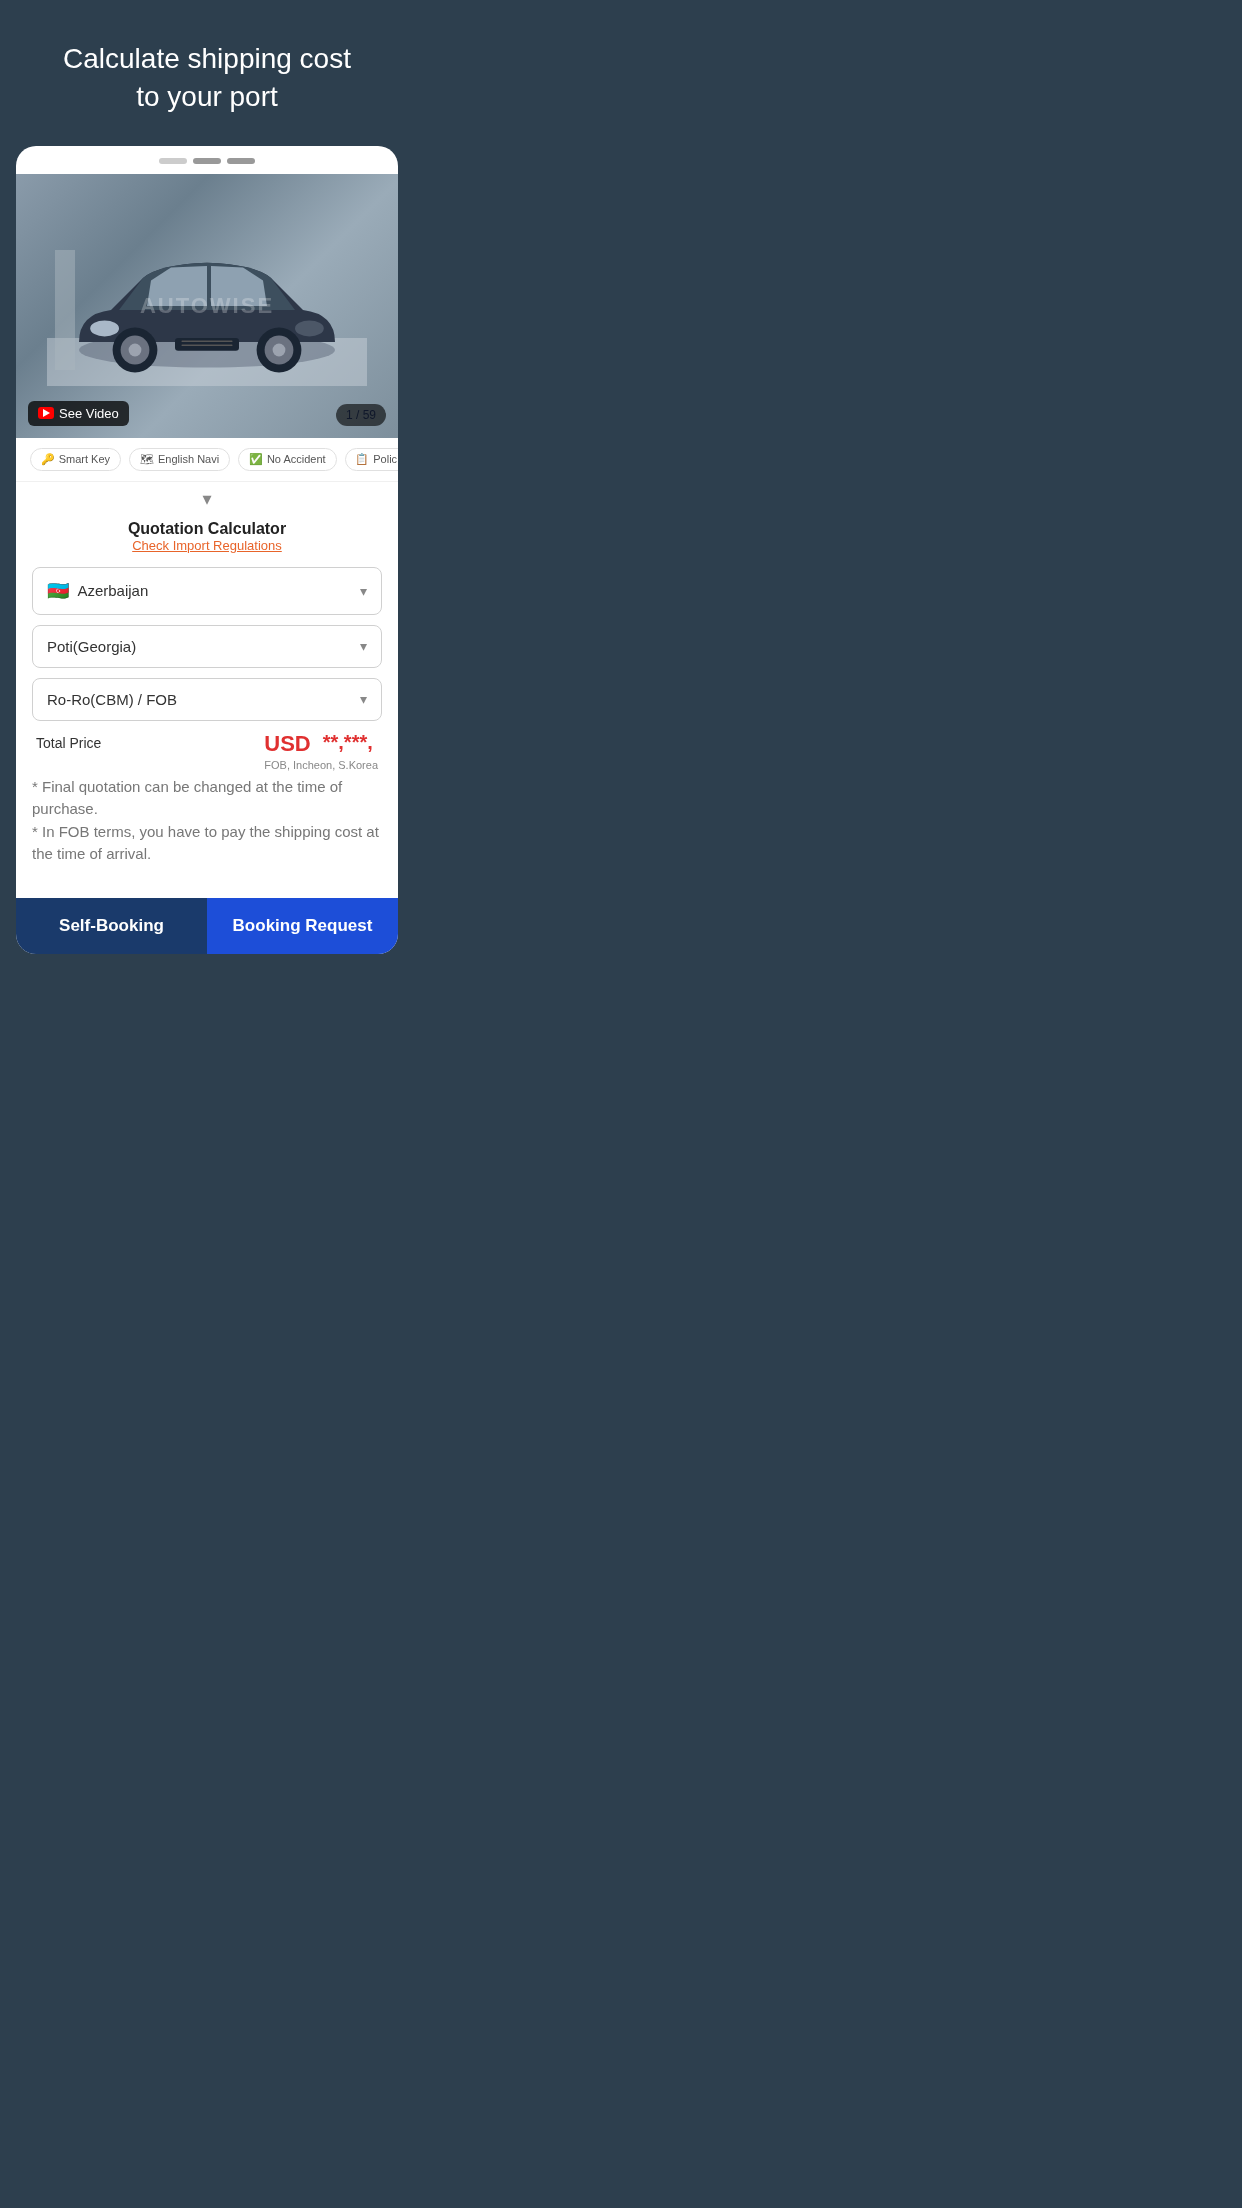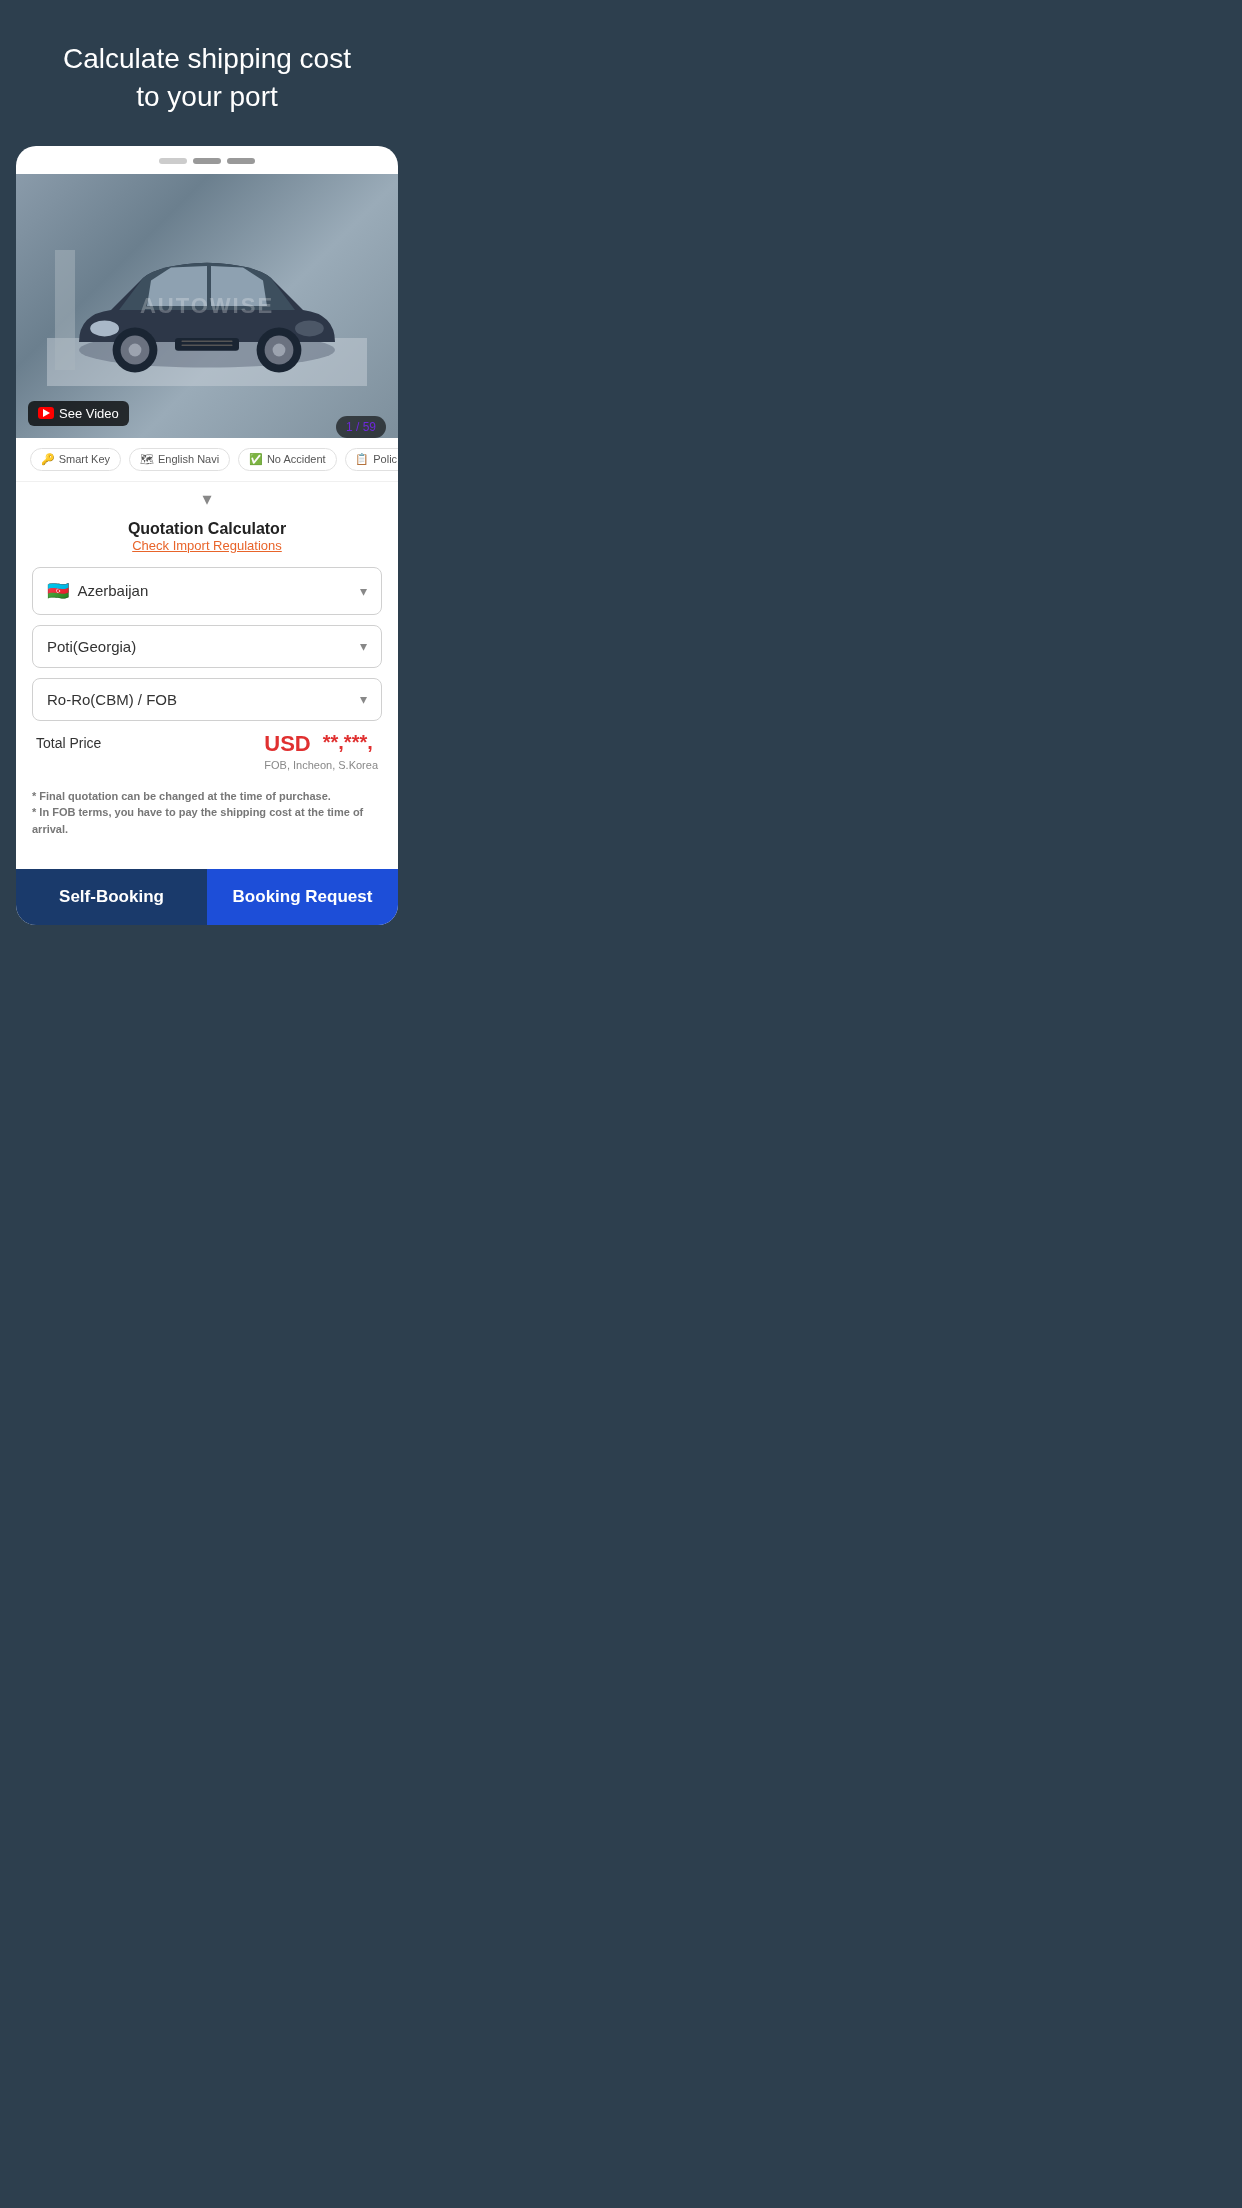--- a/index.html
+++ b/index.html
@@ -107,24 +107,24 @@
     }
     .yt-triangle {
       width: 0;
       height: 0;
       border-style: solid;
       border-width: 4px 0 4px 7px;
       border-color: transparent transparent transparent #ffffff;
     }
     .image-counter {
       position: absolute;
-      bottom: 0;
+      bottom: 12px;
       right: 12px;
       background: rgba(0,0,0,0.6);
-      color: #6d28d9;
+      color: #0f172a;
       border-radius: 14px;
       padding: 4px 10px;
       font-size: 12px;
     }
 
     
     .feature-tags {
       display: flex;
       gap: 8px;
       padding: 10px 14px;
@@ -237,25 +237,24 @@
     }
     .fob-label {
       font-size: 11px;
       color: #888;
       text-align: right;
       margin-top: 2px;
     }
 
     
     .disclaimer {
-      font-size: 11px;
+      font-size: 15px;
       color: #777;
       line-height: 1.5;
-      margin-top: 17px;
-      font-weight: bold;
+      margin-top: 5px;
     }
 
     
     .bottom-buttons {
       display: flex;
       width: 100%;
       margin-top: 16px;
     }
     .btn-self-booking {
       flex: 1;

